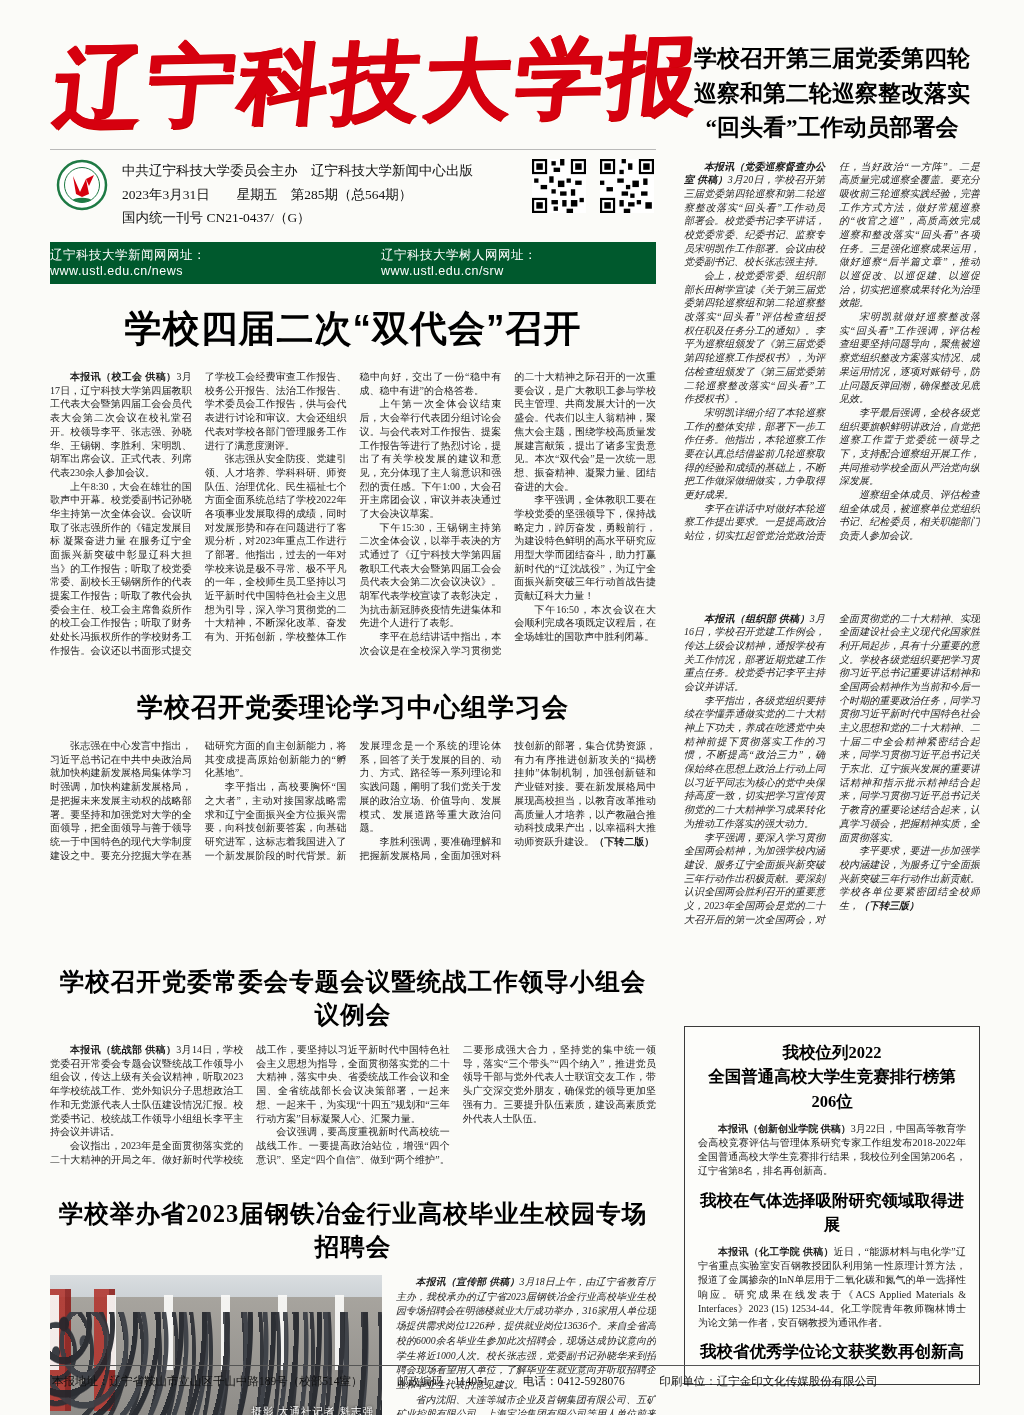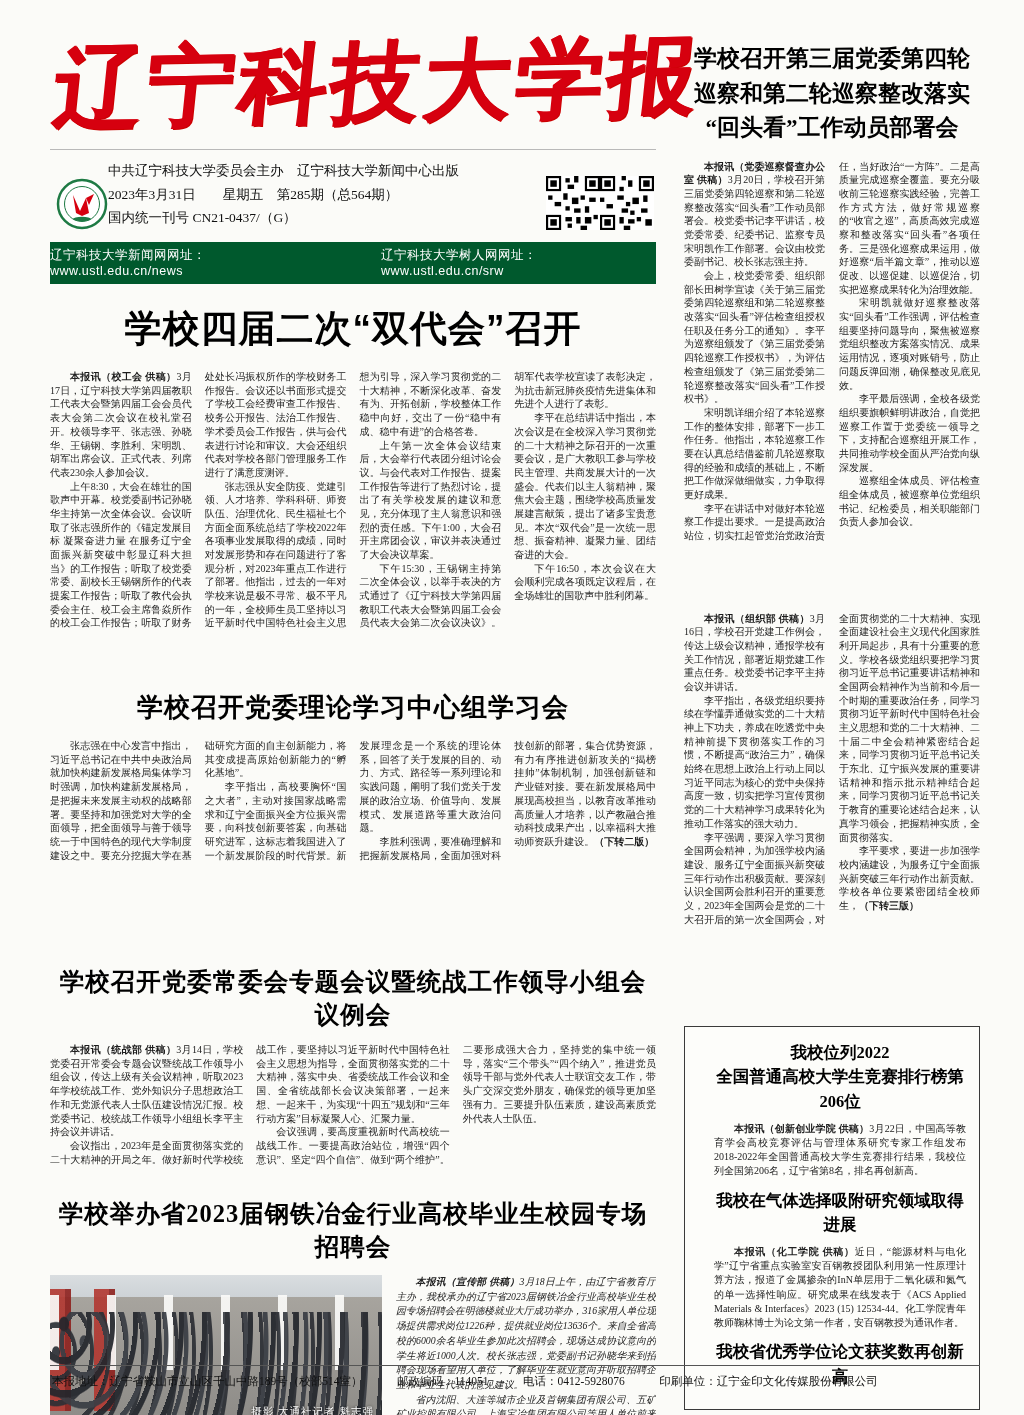--- a/index.html
+++ b/index.html
@@ -14,37 +14,37 @@
 
   
   .masthead-title{
     font-family:"DejaVu Serif","Liberation Serif",serif;
     font-weight:900;color:#d6000f;font-size:88px;line-height:1.15;
     white-space:nowrap;text-align:center;letter-spacing:4px;
     transform:skewX(-7deg) rotate(-1.2deg);transform-origin:left bottom;
     text-shadow:1px 1px 0 #c00, -1px 0 0 #d6000f;
     margin:0 0 10px 0;
   }
-  .info-row{display:flex;align-items:flex-end;border-top:1px solid #b9b9b9;padding:9px 2px 8px 6px;}
+  .info-row{display:flex;align-items:flex-start;gap:14px;border-top:1px solid #b9b9b9;padding:9px 2px 8px 6px;}
   .logo{width:52px;height:52px;flex:none;}
   .info-lines{flex:1;font-size:13.5px;line-height:1.75;color:#111;}
   .qr{width:54px;height:54px;flex:none;background:#fff;}
   .green-bar{
     background:#00592d;color:#fff;font-size:12.5px;letter-spacing:.5px;
     display:flex;justify-content:center;gap:46px;padding:5px 0 6px;margin-top:4px;
     font-family:"Liberation Sans","DejaVu Sans",sans-serif;
   }
 
   
   .body-cols{font-size:10px;line-height:1.37;text-align:justify;overflow:hidden;color:#1c1c1c;}
   .body-cols p{margin:0;text-indent:2em;}
   .body-cols b{font-weight:bold;}
   .cols-4{column-count:4;column-gap:13px;}
   .cols-3{column-count:3;column-gap:13px;}
-  .cols-2{column-count:2;column-gap:14px;}
+  .cols-2{column-count:2;column-gap:14px;font-style:italic;}
 
   
   .main-headline{
     font-family:Liberation Sans, sans-serif;font-weight:900;
     font-size:37px;letter-spacing:1px;text-align:center;margin:20px 0 16px;color:#000;
   }
   .sec-headline{
     font-weight:900;font-size:26px;letter-spacing:1px;text-align:center;color:#000;
     margin:24px 0 14px;
   }
@@ -76,21 +76,21 @@
   .kai-text{
     flex:1;height:172px;overflow:hidden;font-style:italic;font-size:9.8px;line-height:1.5;
     text-align:justify;color:#222;
   }
   .kai-text p{margin:0;text-indent:2em;}
 
   
   .insp-headline{font-weight:900;font-size:23px;line-height:1.5;text-align:center;color:#000;margin:4px 0 14px;}
   .party-headline{font-weight:900;font-size:25px;letter-spacing:2px;text-align:center;color:#000;margin:24px 0 14px;}
   .briefs-box{border:1.5px solid #3a3a3a;padding:10px 13px 12px;margin-top:18px;background:#fdfdfa;}
-  .brief{margin-bottom:10px;margin-left:16px;}
+  .brief{margin-bottom:10px;}
   .brief:last-child{margin-bottom:0;}
   .brief-title{font-weight:900;font-size:16.5px;line-height:1.5;text-align:center;color:#000;margin:4px 0 7px;}
   .brief-body{font-size:10px;line-height:1.42;text-align:justify;}
   .brief-body p{margin:0;text-indent:2em;}
 
   
   .footer{
     position:absolute;left:50px;right:44px;bottom:16px;
     border-top:1.5px solid #555;padding:8px 2px 10px;font-size:11.5px;color:#111;
   }
@@ -200,20 +200,21 @@
 
       <div class="article">
         <h1 class="main-headline">学校四届二次“双代会”召开</h1>
         <div class="body-cols cols-4" style="height:296px;">
             <p><b>本报讯（校工会 供稿）</b>3月17日，辽宁科技大学第四届教职工代表大会暨第四届工会会员代表大会第二次会议在校礼堂召开。校领导李平、张志强、孙晓华、王锡钢、李胜利、宋明凯、胡军出席会议。正式代表、列席代表230余人参加会议。</p>
             <p>上午8:30，大会在雄壮的国歌声中开幕。校党委副书记孙晓华主持第一次全体会议。会议听取了张志强所作的《锚定发展目标 凝聚奋进力量 在服务辽宁全面振兴新突破中彰显辽科大担当》的工作报告；听取了校党委常委、副校长王锡钢所作的代表提案工作报告；听取了教代会执委会主任、校工会主席鲁焱所作的校工会工作报告；听取了财务处处长冯振权所作的学校财务工作报告。会议还以书面形式提交了学校工会经费审查工作报告、校务公开报告、法治工作报告、学术委员会工作报告，供与会代表进行讨论和审议。大会还组织代表对学校各部门管理服务工作进行了满意度测评。</p>
             <p>张志强从安全防疫、党建引领、人才培养、学科科研、师资队伍、治理优化、民生福祉七个方面全面系统总结了学校2022年各项事业发展取得的成绩，同时对发展形势和存在问题进行了客观分析，对2023年重点工作进行了部署。他指出，过去的一年对学校来说是极不寻常、极不平凡的一年，全校师生员工坚持以习近平新时代中国特色社会主义思想为引导，深入学习贯彻党的二十大精神，不断深化改革、奋发有为、开拓创新，学校整体工作稳中向好，交出了一份“稳中有成、稳中有进”的合格答卷。</p>
             <p>上午第一次全体会议结束后，大会举行代表团分组讨论会议。与会代表对工作报告、提案工作报告等进行了热烈讨论，提出了有关学校发展的建议和意见，充分体现了主人翁意识和强烈的责任感。下午1:00，大会召开主席团会议，审议并表决通过了大会决议草案。</p>
             <p>下午15:30，王锡钢主持第二次全体会议，以举手表决的方式通过了《辽宁科技大学第四届教职工代表大会暨第四届工会会员代表大会第二次会议决议》。胡军代表学校宣读了表彰决定，为抗击新冠肺炎疫情先进集体和先进个人进行了表彰。</p>
             <p>李平在总结讲话中指出，本次会议是在全校深入学习贯彻党的二十大精神之际召开的一次重要会议，是广大教职工参与学校民主管理、共商发展大计的一次盛会。代表们以主人翁精神，聚焦大会主题，围绕学校高质量发展建言献策，提出了诸多宝贵意见。本次“双代会”是一次统一思想、振奋精神、凝聚力量、团结奋进的大会。</p>
+            <p>李平强调，全体教职工要在学校党委的坚强领导下，保持战略定力，踔厉奋发，勇毅前行，为建设特色鲜明的高水平研究应用型大学而团结奋斗，助力打赢新时代的“辽沈战役”，为辽宁全面振兴新突破三年行动首战告捷贡献辽科大力量！</p>
             <p>下午16:50，本次会议在大会顺利完成各项既定议程后，在全场雄壮的国歌声中胜利闭幕。</p>
           </div>
       </div>
 
       <div class="article">
         <h2 class="sec-headline">学校召开党委理论学习中心组学习会</h2>
         <div class="body-cols cols-4" style="height:204px;">
             <p>张志强在中心发言中指出，习近平总书记在中共中央政治局就加快构建新发展格局集体学习时强调，加快构建新发展格局，是把握未来发展主动权的战略部署。要坚持和加强党对大学的全面领导，把全面领导与善于领导统一于中国特色的现代大学制度建设之中。要充分挖掘大学在基础研究方面的自主创新能力，将其变成提高原始创新能力的“孵化基地”。</p>
             <p>李平指出，高校要胸怀“国之大者”，主动对接国家战略需求和辽宁全面振兴全方位振兴需要，向科技创新要答案，向基础研究进军，这标志着我国进入了一个新发展阶段的时代背景。新发展理念是一个系统的理论体系，回答了关于发展的目的、动力、方式、路径等一系列理论和实践问题，阐明了我们党关于发展的政治立场、价值导向、发展模式、发展道路等重大政治问题。</p>
             <p>李胜利强调，要准确理解和把握新发展格局，全面加强对科技创新的部署，集合优势资源，有力有序推进创新攻关的“揭榜挂帅”体制机制，加强创新链和产业链对接。要在新发展格局中展现高校担当，以教育改革推动高质量人才培养，以产教融合推动科技成果产出，以幸福科大推动师资跃升建设。<b>（下转二版）</b></p>

